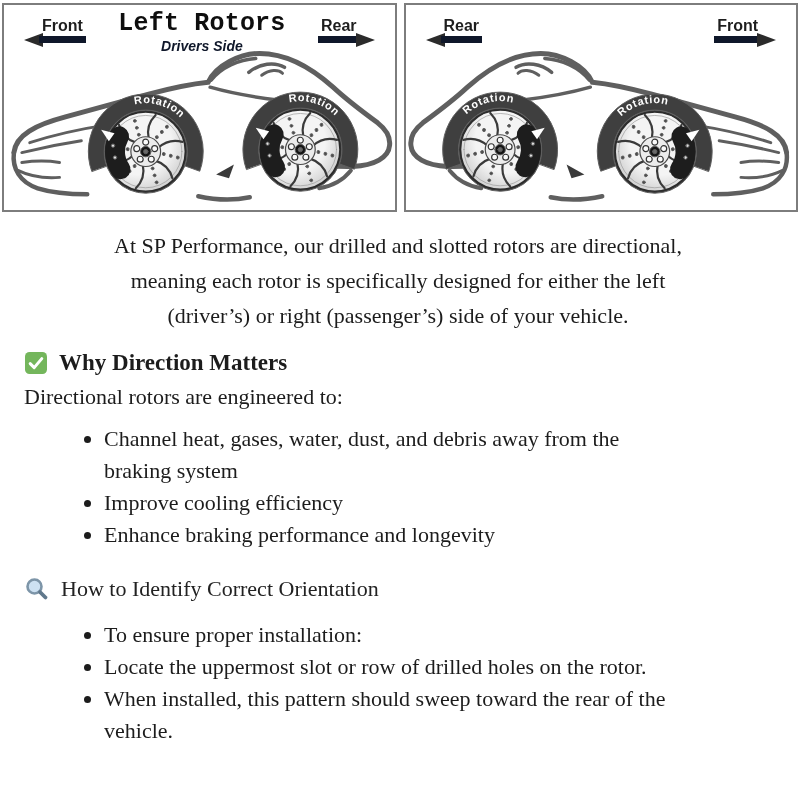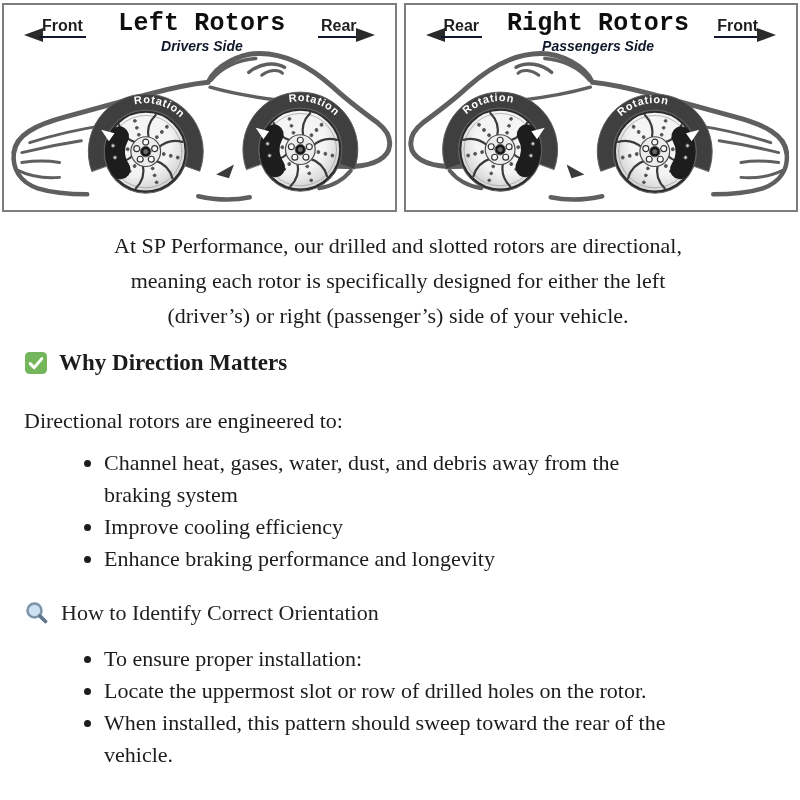--- a/index.html
+++ b/index.html
@@ -4,37 +4,37 @@
 <style>
   html,body{margin:0;padding:0;background:#fff;}
   body{width:800px;font-family:"Liberation Serif",serif;color:#1c1c1c;}
 
   
   .diagram{display:flex;gap:7px;padding:3px 2px 0 2px;}
   .panel{flex:1;border:2px solid #7d7d7d;height:205px;position:relative;background:#fff;overflow:hidden;}
   .panel-art{position:absolute;left:0;top:0;width:100%;height:100%;}
   .panel-header{position:absolute;left:0;right:0;top:6px;display:flex;justify-content:space-between;align-items:flex-start;padding:0 20px;}
   .dir{display:flex;align-items:flex-end;margin-top:7px;}
-  .dir-text{font-family:"Liberation Sans",sans-serif;font-weight:bold;font-size:16px;color:#1e1e1e;border-bottom:2px solid #0f172a;padding:0 3px 1px 3px;line-height:1.05;}
+  .dir-text{font-family:"Liberation Sans",sans-serif;font-weight:bold;font-size:16px;color:#1e1e1e;border-bottom:7px solid #0f172a;padding:0 3px 1px 3px;line-height:1.05;}
   .tri{width:0;height:0;display:block;}
   .tri-left{border-top:7px solid transparent;border-bottom:7px solid transparent;border-right:19px solid #2b2b2b;margin-right:-4px;margin-bottom:-4px;}
   .tri-right{border-top:7px solid transparent;border-bottom:7px solid transparent;border-left:19px solid #2b2b2b;margin-left:-4px;margin-bottom:-4px;}
   .title-block{text-align:center;flex:1;}
   .panel-title{font-family:Liberation Mono, monospace;font-weight:bold;font-size:25px;line-height:1.05;color:#0e0e0e;letter-spacing:.2px;}
   .panel-subtitle{font-family:"Liberation Sans",sans-serif;font-weight:bold;font-style:italic;font-size:14px;color:#0f172a;margin-top:1px;}
   .rot-text{font-family:"Liberation Sans",sans-serif;font-weight:bold;font-size:11px;fill:#fff;letter-spacing:.8px;}
 
   
   .article{padding:0 28px 10px 24px;font-size:22px;line-height:35px;}
   .intro{white-space:pre-line;margin:16px 0 0 0;text-align:center;}
   .sec-heading{display:flex;align-items:center;gap:11px;font-size:23px;line-height:32px;margin:14px 0 0 0;}
   .sec-heading.bold{font-weight:bold;}
   .sec-heading.regular{font-weight:normal;font-size:22px;color:#222;}
   .emoji{flex:0 0 auto;display:inline-flex;}
-  .lead{margin:24px 0 0 0;}
+  .lead{margin:0 0 0 0;}
   ul.blist{margin:9px 0 0 0;padding-left:63px;}
   ul.blist li{white-space:pre-line;list-style:disc outside;line-height:32px;margin-left:17px;}
   ul.blist2{margin:14px 0 0 0;}
   .h2-wrap{margin-top:22px;text-align:right;}
 </style>
 </head>
 <body>
 
 <svg aria-hidden="true" style="position:absolute;width:0;height:0">
   <defs>
@@ -134,24 +134,20 @@
       <text class="rot-text"><textPath href="#arcR1" startOffset="10%">Rotation</textPath></text>
       <text class="rot-text"><textPath href="#arcR2" startOffset="10%">Rotation</textPath></text>
       <polygon points="0,0 -13,-5 -13,5" transform="translate(140,123) rotate(-35)" fill="#fff"></polygon>
       <polygon points="0,0 -13,-5 -13,5" transform="translate(296,125) rotate(-35)" fill="#fff"></polygon>
     </svg>
     <div class="panel-header">
       <div class="dir">
         <span class="tri tri-left"></span>
         <span class="dir-text">Rear</span>
       </div>
-      <div class="title-block">
-        <div class="panel-title">Right Rotors</div>
-        <div class="panel-subtitle">Passengers Side</div>
-      </div>
       <div class="dir">
         <span class="dir-text">Front</span>
         <span class="tri tri-right"></span>
       </div>
     </div>
   </div>
 </div>
 
 <div class="article">
 

